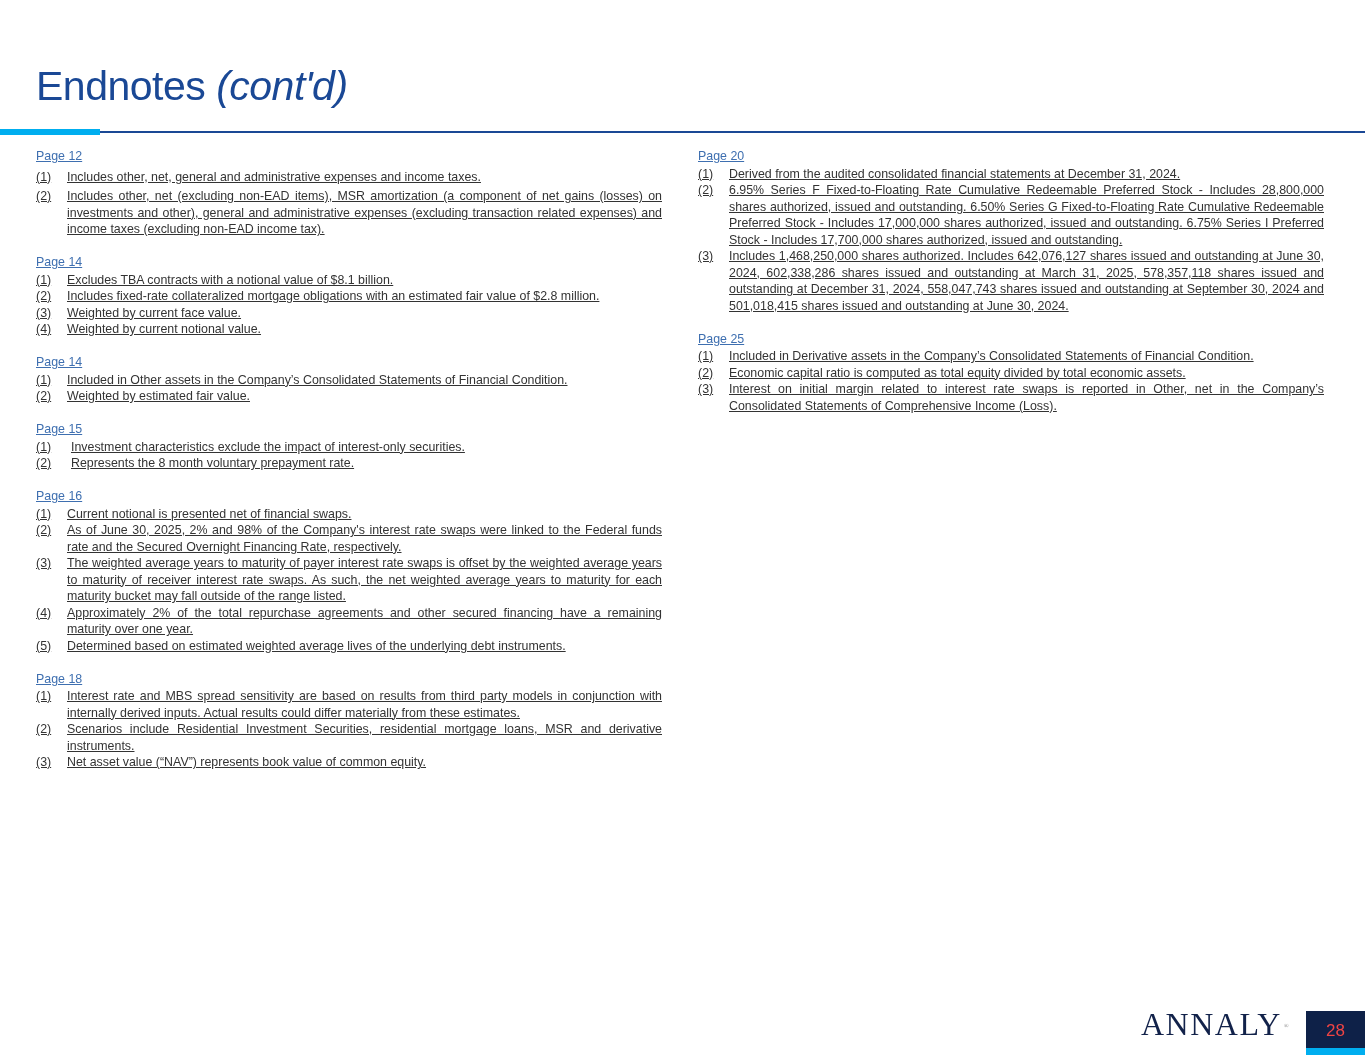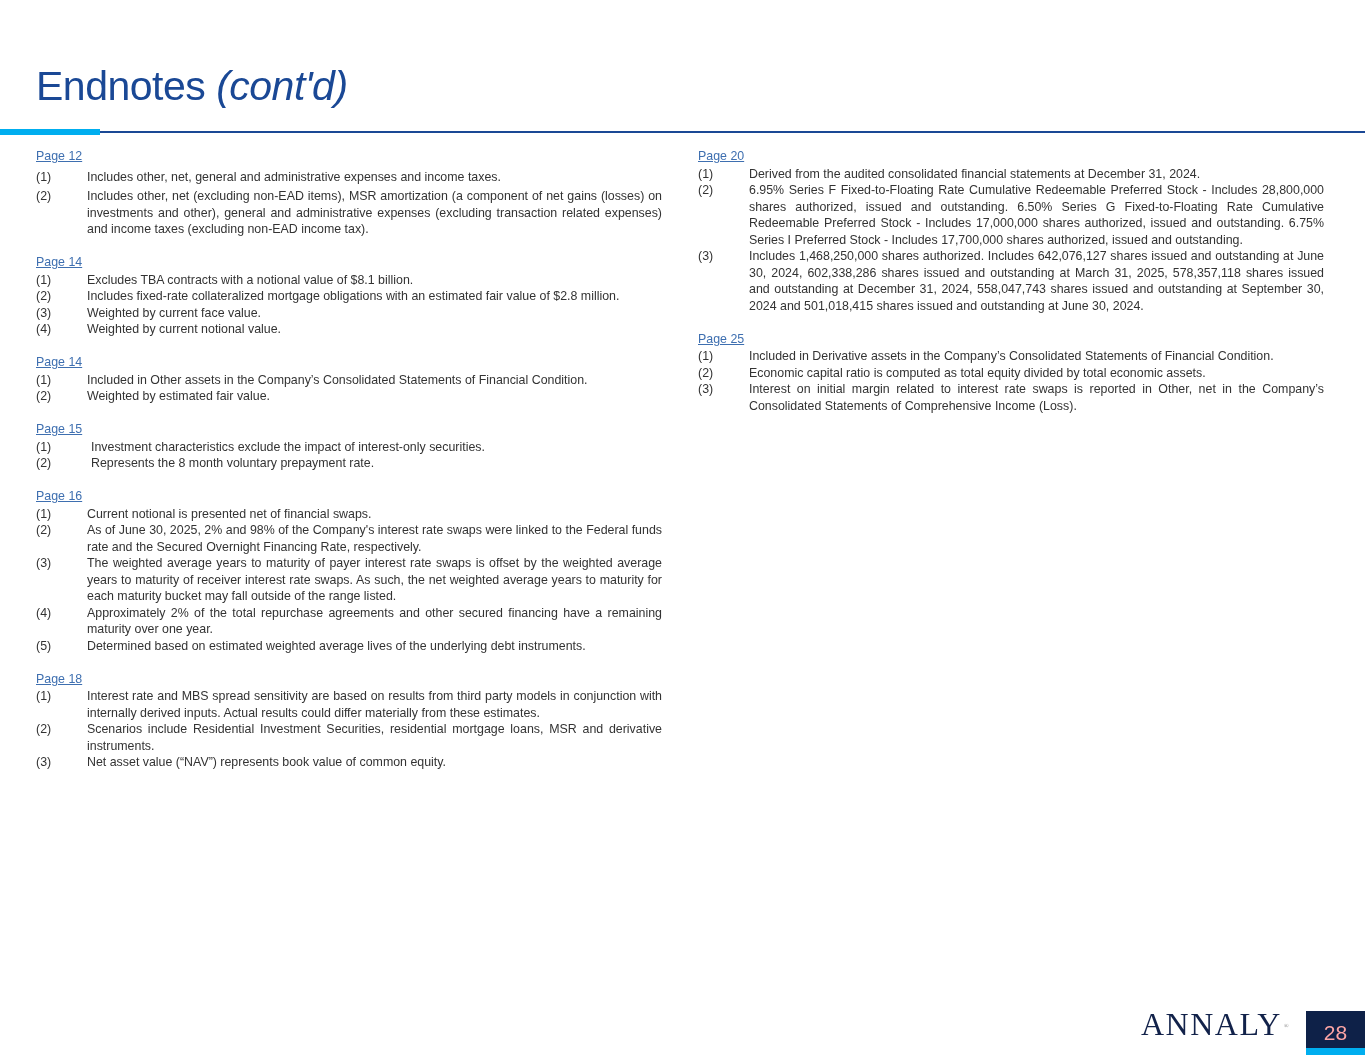--- a/index.html
+++ b/index.html
@@ -17,49 +17,49 @@
     text-align:center;
   }
   .title .ital { font-style:italic; }
   .rule-line {
     position:absolute; left:0; top:131px; width:1365px; height:2px; background:#1a4895;
   }
   .rule-accent {
     position:absolute; left:0; top:129px; width:100px; height:6px; background:#00aeef;
   }
   .col {
-    position:absolute; top:148px; font-size:12.4px; line-height:16.5px;
+    position:absolute; top:148px; font-size:12.4px; line-height:16.5px;text-decoration:underline;
   }
   .col-left { left:36px; width:626px; }
   .col-right { left:698px; width:626px; }
   .section { margin-bottom:16.5px; }
   .section-link {
     color:#3e6fb0; text-decoration:underline; display:inline-block;
     margin-bottom:1px;
   }
   .note {
     display:flex; text-align:justify;
   }
   .note.spaced { margin-top:3px; }
   .note .num { flex:0 0 31px; }
-  .note .txt { flex:1;margin-left:20px; }
+  .note .txt { flex:1; }
   .note.wide-num .num { flex:0 0 35px; }
   .logo {
     position:absolute; left:1141px; top:1006px;
     font-family:"Liberation Serif", serif; font-size:32px; color:#12224a;
     letter-spacing:1.5px; line-height:36px;
   }
   .logo sup { font-size:6px; vertical-align:top; position:relative; top:2px; margin-left:2px; color:#777; }
   .page-box {
     position:absolute; left:1306px; top:1011px; width:59px; height:44px;
     background:#0e2148;
   }
   .page-box .pnum {
     position:absolute; left:0; right:0; top:10px; text-align:center;
-    color:#fca5a5; font-size:21px;
+    color:#ef4444; font-size:17px;
   }
   .page-box .strip {
     position:absolute; left:0; bottom:0; width:100%; height:7px; background:#00aeef;
   }
 </style>
 </head>
 <body>
 
 <h1 class="title"><span>Endnotes </span><span class="ital">(cont'd)</span></h1>
 <div class="rule-line"></div>

